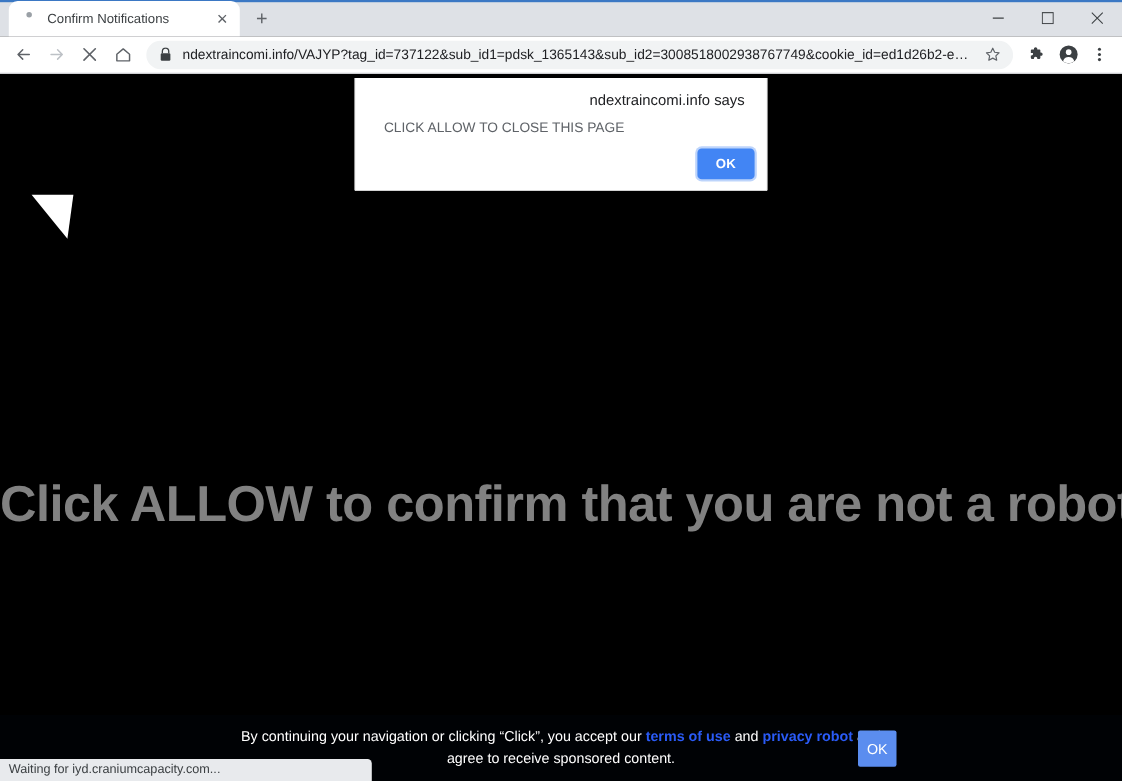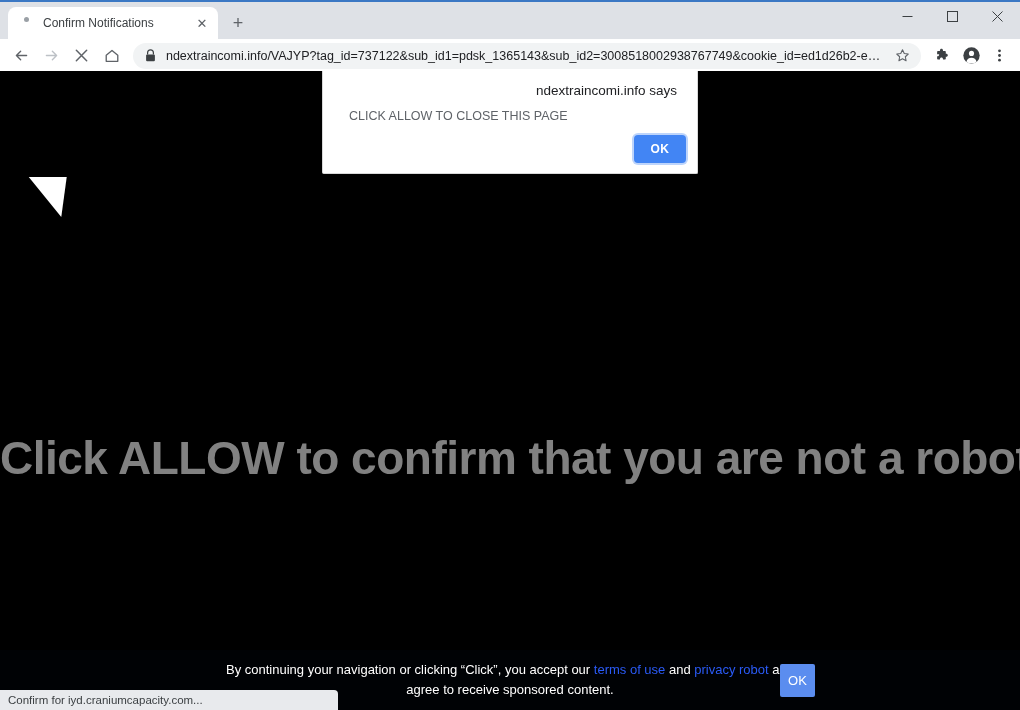--- a/index.html
+++ b/index.html
@@ -7,21 +7,21 @@
     width: 1020px; height: 710px;
     overflow: hidden;
     font-family: "Liberation Sans", sans-serif;
     background: #000;
   }
 
   
   .browser { width: 1020px; height: 710px; position: relative; background: #000; }
 
   .titlebar {
-    height: 39px; background: #dee1e6;
+    height: 33px; background: #dee1e6;
     display: flex; align-items: flex-end;
     position: relative;
   }
   .titlebar-top-accent {
     position: absolute; top: 0; left: 0; right: 0; height: 2px;
     background: #3b78c4;
   }
 
   .tabstrip { display: flex; align-items: flex-end; height: 36px; padding-left: 8px; }
 
@@ -130,21 +130,21 @@
     left: 0; right: 0; bottom: 0;
     height: 60px;
     background: #000205;
     display: flex; align-items: center; justify-content: center;
     padding: 0 20px;
   }
   .consent-text {
     color: #ffffff; font-size: 13px; line-height: 20px;
     text-align: center; max-width: 600px;
   }
-  .consent-text a { color: #2a5bf7; text-decoration: none; cursor: pointer; }
+  .consent-text a { color: #2a5bf7; text-decoration: none; cursor: pointer; font-weight: bold; }
   .consent-ok {
     position: absolute; right: 205px;
     width: 35px; height: 33px;
     background: #5b8def; color: #fff;
     border: none; border-radius: 2px;
     font-size: 13px; font-family: "Liberation Sans", sans-serif;
     cursor: pointer;
     display: flex; align-items: center; justify-content: center;
   }
 
@@ -319,16 +319,16 @@
       </div>
     </div>
 
     <div class="consentbar">
       <div class="consent-text">
         <span>By continuing your navigation or clicking “Click”, you accept our </span><a>terms of use</a><span> and </span><a>privacy robot</a><span> and agree to receive sponsored content.</span>
       </div>
       <button class="consent-ok">OK</button>
     </div>
 
-    <div class="statusbar">Confirm for iyd.craniumcapacity.com...</div>
+    <div class="statusbar">Waiting for iyd.craniumcapacity.com...</div>
 
   </div>
 </div>
 
 </body></html>

